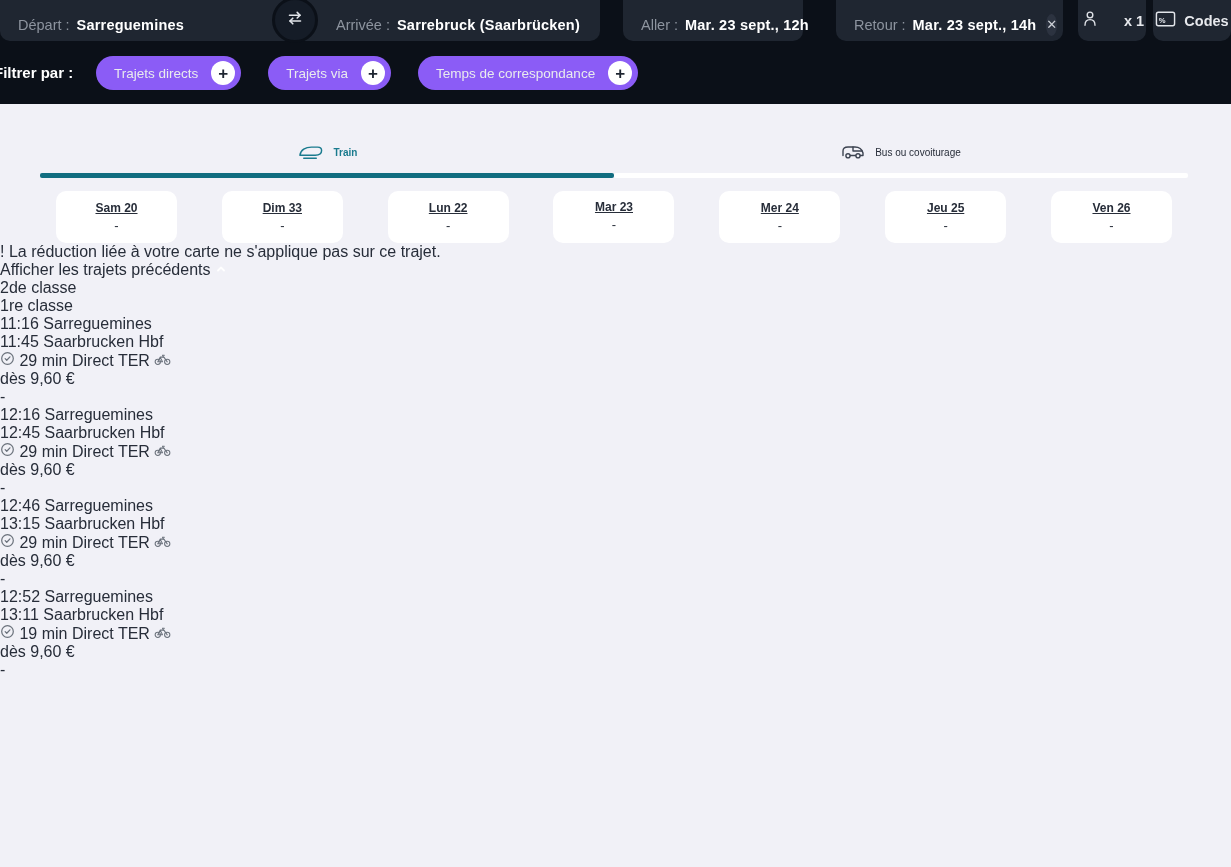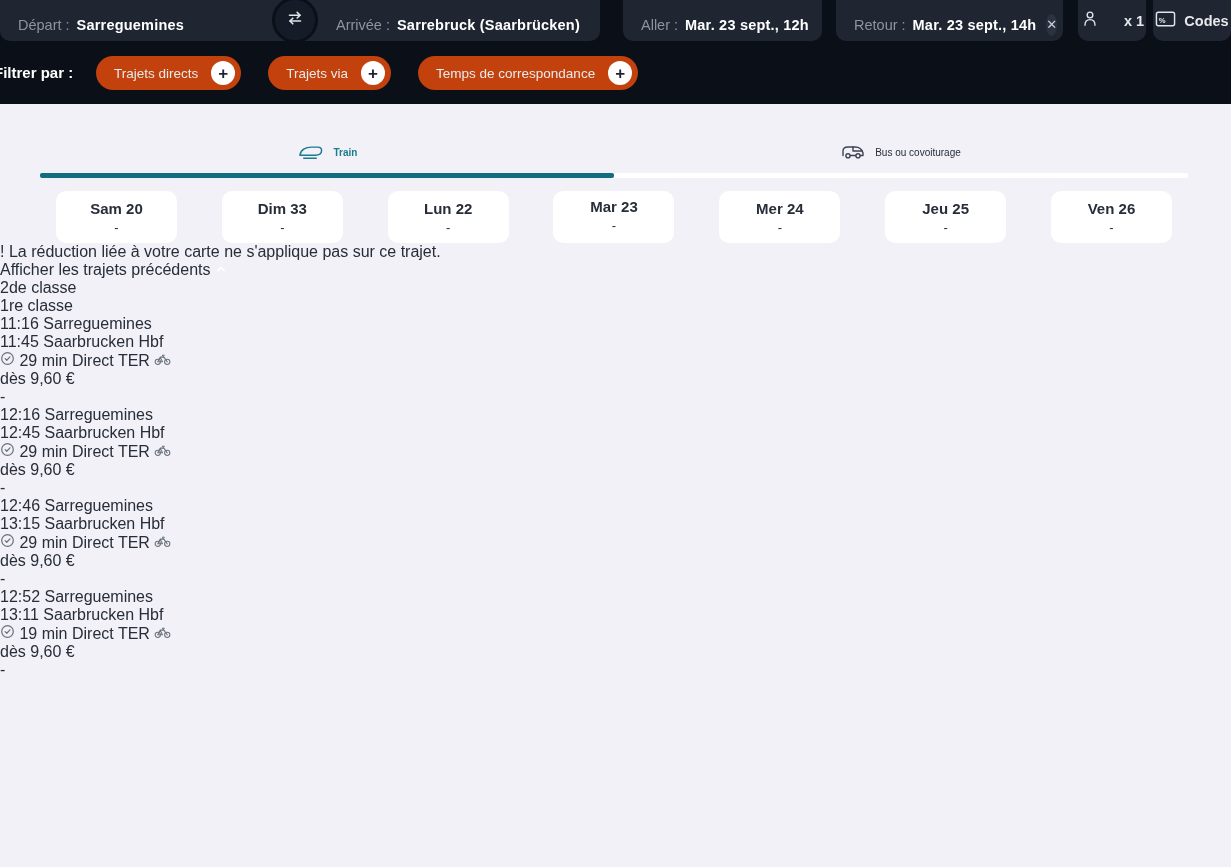--- a/index.html
+++ b/index.html
@@ -14,21 +14,21 @@
   .topbar { position:relative; width:1231px; height:104px; background:#0b1018; }
   .seg {
     position:absolute; top:0; height:41px; background:#1f2631;
     border-radius:0 0 10px 10px; display:flex; align-items:center;
     padding:8px 14px 0 18px; font-size:14.5px; white-space:nowrap; cursor:pointer;
   }
   .seg .lbl { color:#8d949f; margin-right:7px; }
   .seg .val { color:#ffffff; font-weight:700; letter-spacing:.2px; }
   .seg-depart { left:0; width:294px; }
   .seg-arrivee { left:288px; width:312px; padding-left:48px; }
-  .seg-aller { left:623px; width:199px; }
+  .seg-aller { left:623px; width:180px; }
   .seg-retour { left:836px; width:227px; }
   .seg-pax { left:1078px; width:68px; justify-content:center; padding:0 8px; color:#e7e9ed; font-weight:700; gap:24px;text-align:right; }
   .seg-codes { left:1153px; width:78px; justify-content:center; padding:0 6px; color:#e7e9ed; font-weight:700; gap:8px; }
 
   .swap-btn {
     position:absolute; left:272px; top:-3px; width:46px; height:46px;
     border-radius:50%; background:#151c27; border:3px solid #0b1018;
     display:flex; align-items:center; justify-content:center; cursor:pointer; z-index:3;
   }
   .clear-btn {
@@ -36,21 +36,21 @@
     display:flex; align-items:center; justify-content:center;
     margin-left:10px; cursor:pointer; color:#cdd1d7; font-size:13px; line-height:1;
   }
 
   .filter-row { position:absolute; top:56px; left:0; width:100%; height:34px; }
   .filter-label {
     position:absolute; left:-6px; top:8px; color:#ffffff; font-weight:700; font-size:15px;
   }
   .chips { position:absolute; left:96px; top:0; display:flex; gap:27px; }
   .chip {
-    height:34px; border-radius:17px; background:#c2410c; display:flex; align-items:center;
+    height:34px; border-radius:17px; background:#8b5cf6; display:flex; align-items:center;
     gap:13px; padding:0 6px 0 18px; cursor:pointer;
   }
   .chip .chip-label { color:#e9ebee; font-size:13.5px; }
   .chip .plus {
     width:24px; height:24px; border-radius:50%; background:#ffffff; color:#1d2430;
     display:flex; align-items:center; justify-content:center; font-size:17px; font-weight:700; line-height:1;
   }
 
   
   .mode-tabs { margin:27px 0 0 40px; width:1148px; display:flex; }
@@ -64,21 +64,21 @@
   .mode-tab.inactive { color:#272d39; }
   .mode-tab.inactive .bar { background:#ffffff; }
 
   
   .date-tabs { margin:18px 0 0 56px; width:1116px; display:flex; justify-content:space-between; }
   .date-card {
     position:relative; width:121px; height:52px; background:#ffffff; border-radius:10px;
     display:flex; flex-direction:column; align-items:center; justify-content:center; gap:3px;
     cursor:pointer; overflow:hidden;
   }
-  .date-card .day { font-size:15px; color:#272d39; font-weight:700; }
+  .date-card .day { font-size:12px; color:#272d39; font-weight:700;text-decoration:underline; }
   .date-card .dprice { font-size:13px; color:#40465' }
   .date-card .dprice { font-size:13px; color:#404652; }
   .date-card.selected { background:#156f82; }
   .date-card.selected .day, .date-card.selected .dprice { color:#ffffff; }
   .date-card.selected .notch {
     position:absolute; bottom:0; left:50%; transform:translateX(-50%);
     width:30px; height:7px; background:#ffffff; border-radius:3px 3px 0 0;
   }
 
   /* ===== ALERT ===== */

